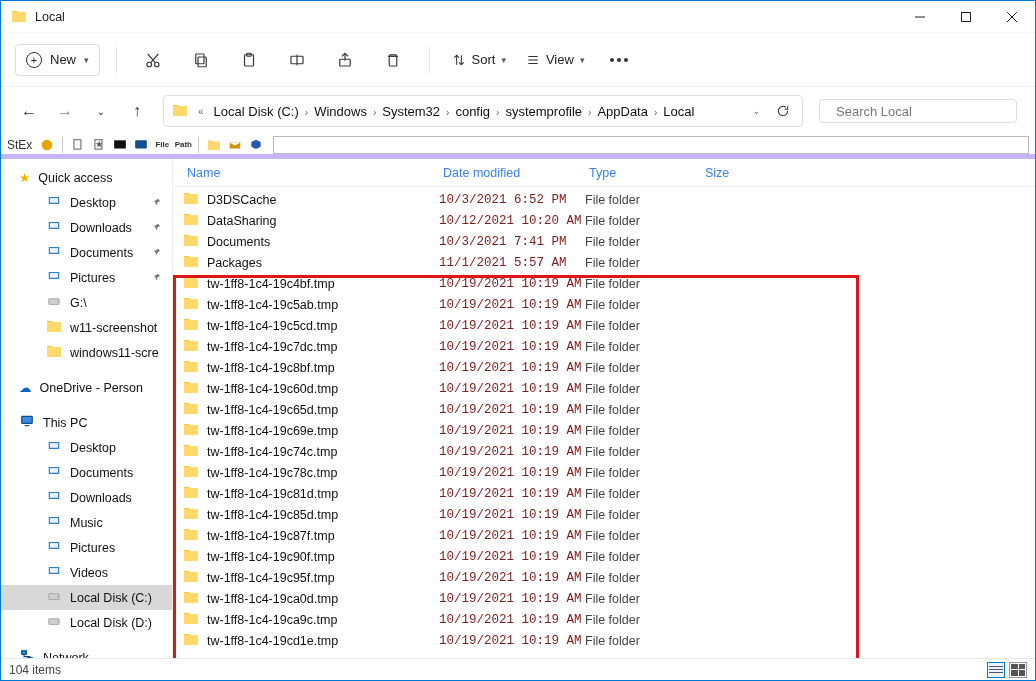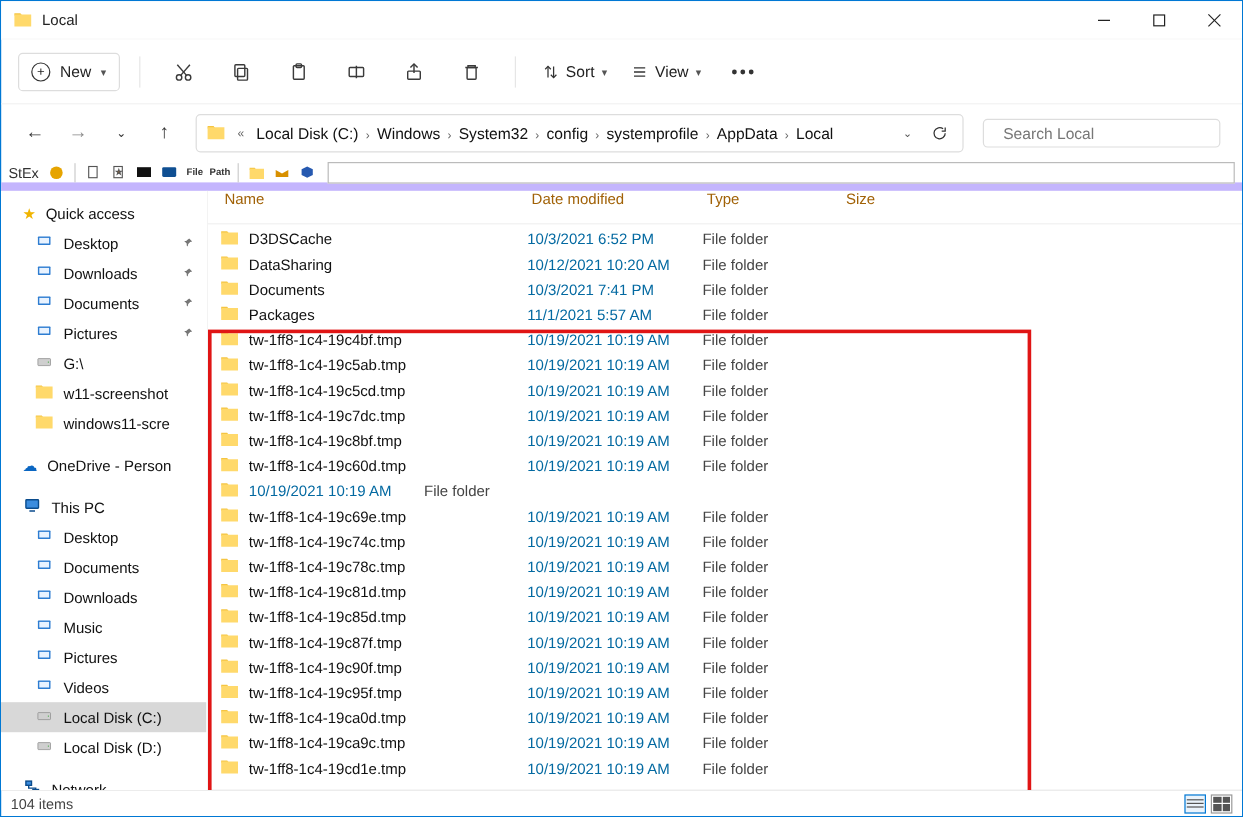--- a/index.html
+++ b/index.html
@@ -30,44 +30,44 @@
   .breadcrumb { flex:1; height:32px; border:1px solid #ddd; border-radius:4px; display:flex; align-items:center; padding:0 6px; gap:4px; font-size:13px; color:#111; overflow:hidden; }
   .breadcrumb .folder-icon { width:16px;height:16px; margin:0 4px 0 2px; }
   .crumb { padding:0 4px; white-space:nowrap; }
   .crumb-sep { color:#666; font-size:10px; padding:0 2px; }
   .breadcrumb .tail { flex:1; }
   .refresh { width:26px;height:26px; display:flex; align-items:center;justify-content:center; margin-left:6px;}
   .searchbox { width:198px; height:24px; border:1px solid #ddd; border-radius:4px; display:flex; align-items:center; padding:0 8px; gap:8px; }
   .searchbox input { border:none; outline:none; font-size:13px; flex:1; color:#222; }
   .searchbox input::placeholder { color:#777; }
   
-  .stex { height:24px; display:flex; align-items:center; gap:5px; padding:0 6px; font-size:12px; border-bottom:7px solid #c4b5fd;}
+  .stex { height:24px; display:flex; align-items:center; gap:5px; padding:0 6px; font-size:12px; border-bottom:5px solid #c4b5fd;}
   .stex .lbl { color:#333; margin-right:2px; }
   .stex .ico { width:16px;height:16px; display:flex;align-items:center;justify-content:center;}
   .sep-v { width:1px;height:16px;background:#ccc; margin:0 2px;}
   .stex-addr { flex:1; border:1px solid #bbb; height:18px; margin-left:4px; background:#fff; }
   
   .body { flex:1; display:flex; min-height:0; }
   .sidebar { width:172px; background:#fff; border-right:1px solid #ececec; padding:6px 0; overflow-y:auto; font-size:12.5px; position:relative;}
   .nav .group { margin-bottom:10px; }
   .nav .item { height:25px; display:flex; align-items:center; padding-left:18px; gap:8px; color:#111; white-space:nowrap; }
-  .nav .item.sub { padding-left:28px; }
+  .nav .item.sub { padding-left:45px; }
   .nav .item .pin { margin-left:auto; margin-right:10px; color:#777; }
   .nav .item.selected { background:#d8d8d8; }
   
   .main { flex:1; display:flex; flex-direction:column; min-width:0; position:relative;}
-  .columns { height:28px; display:flex; align-items:flex-start; font-size:12.5px; color:#a16207; border-bottom:1px solid #f0f0f0; padding-left:10px;}
+  .columns { height:28px; display:flex; align-items:center; font-size:12.5px; color:#3b82f6; border-bottom:1px solid #f0f0f0; padding-left:10px;}
   .col { padding:0 4px; }
   .col.name{ width:256px;} .col.date{ width:146px;} .col.type{ width:116px;} .col.size{ width:80px;}
   .listwrap { flex:1; overflow-y:auto; position:relative; }
   .filelist { padding:2px 0 4px 0; }
   .row { height:21px; display:flex; align-items:center; padding-left:10px; font-size:12.5px; color:#111;}
   .row .icon { width:16px; margin-right:8px; flex:0 0 16px;}
   .c-name{ width:232px; white-space:nowrap; overflow:hidden; text-overflow:ellipsis;}
-  .c-date{ width:146px; color:#0369a1;}
+  .c-date{ width:146px; color:#7f1d1d;font-family:Liberation Mono, monospace;}
   .c-type{ width:116px; color:#444;}
   .c-size{ width:80px; color:#444;}
   
   .status { height:22px; border-top:1px solid #e8e8e8; display:flex; align-items:center; font-size:12px; color:#444; padding:0 8px;}
   .status .pad{ flex:1;}
   .view-toggle { width:18px;height:16px;border:1px solid #999;margin-left:4px;display:flex;flex-direction:column;justify-content:space-evenly;padding:1px;}
   .view-toggle.active{ border-color:#0078d4; background:#eaf3fb;}
   .vt-line{ height:1px;background:#555;}
   .vt-grid{ display:grid;grid-template-columns:1fr 1fr;grid-template-rows:1fr 1fr;gap:1px;width:100%;height:100%;}
   .vt-grid div{ background:#555;}
@@ -536,20 +536,21 @@
               <span class="c-name">tw-1ff8-1c4-19c60d.tmp</span>
               <span class="c-date">10/19/2021 10:19 AM</span>
               <span class="c-type">File folder</span>
               <span class="c-size"></span>
             </div>
             <div class="row">
               <span class="icon"><svg class="folder" width="16" height="14" viewBox="0 0 16 14">
                   <path class="tab" d="M1 2h5l1.5 2H1z"></path>
                   <path class="body" d="M1 3h14v10H1z"></path>
                 </svg></span>
+              <span class="c-name">tw-1ff8-1c4-19c65d.tmp</span>
               <span class="c-date">10/19/2021 10:19 AM</span>
               <span class="c-type">File folder</span>
               <span class="c-size"></span>
             </div>
             <div class="row">
               <span class="icon"><svg class="folder" width="16" height="14" viewBox="0 0 16 14">
                   <path class="tab" d="M1 2h5l1.5 2H1z"></path>
                   <path class="body" d="M1 3h14v10H1z"></path>
                 </svg></span>
               <span class="c-name">tw-1ff8-1c4-19c69e.tmp</span>

